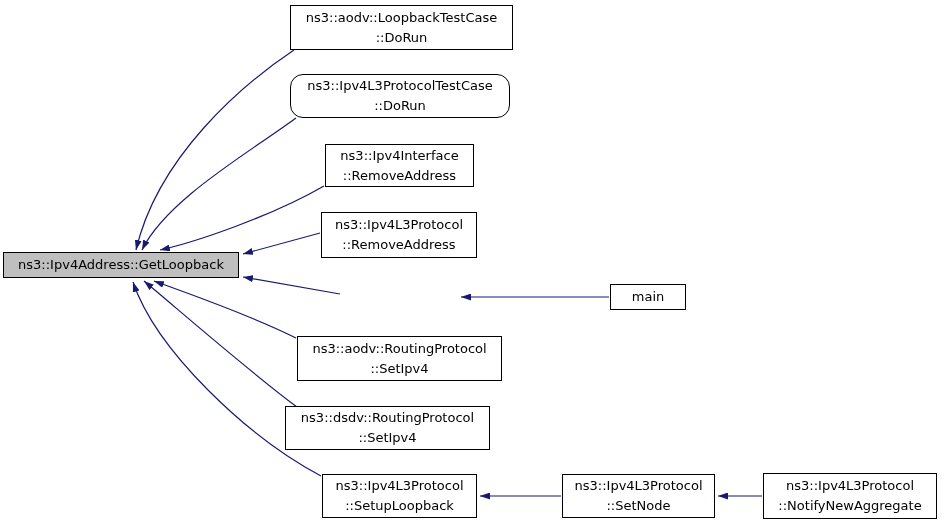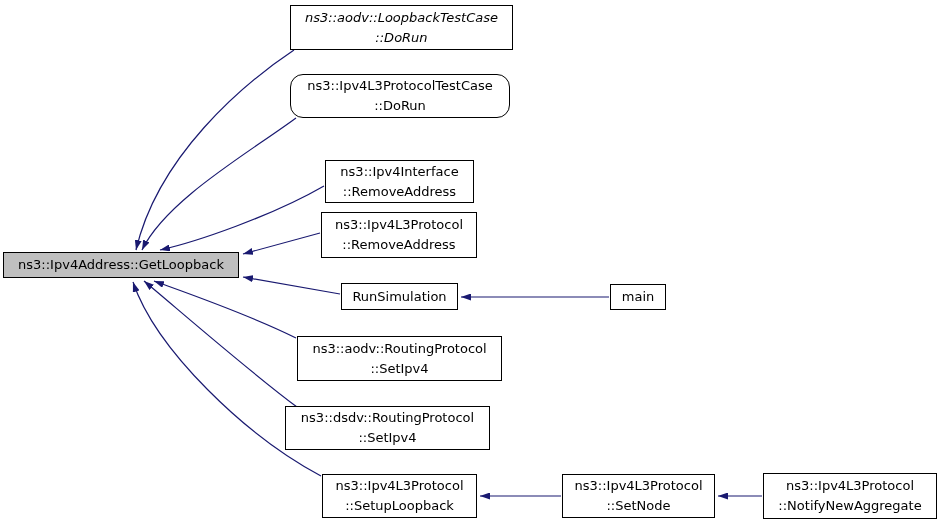--- a/index.html
+++ b/index.html
@@ -47,26 +47,26 @@
     cursor:pointer;
   }
   .node.highlight{
     background:var(--hl-fill);
     border-width:1.5px;
     cursor:default;
     text-align:right;
   }
   
   .n-getloopback{left:3px;top:252px;width:236px;height:26px;}
-  .n-aodv-dorun{left:290px;top:5px;width:223px;height:45px;font-style:italic;}
+  .n-aodv-dorun{left:290px;top:5px;width:223px;height:45px;}
   .n-ipv4l3tc-dorun{left:290px;top:74px;width:220px;height:44px;border-radius:13px;}
-  .n-if-removeaddr{left:325px;top:144px;width:149px;height:43px;margin-top:16px;}
+  .n-if-removeaddr{left:325px;top:144px;width:149px;height:43px;}
   .n-l3-removeaddr{left:321px;top:212px;width:156px;height:46px;}
   .n-runsim{left:341px;top:283px;width:117px;height:27px;}
-  .n-main{left:610px;top:284px;width:56px;height:26px;}
+  .n-main{left:610px;top:284px;width:76px;height:26px;}
   .n-aodv-setipv4{left:297px;top:336px;width:205px;height:45px;}
   .n-dsdv-setipv4{left:285px;top:406px;width:205px;height:44px;}
   .n-setuploop{left:322px;top:474px;width:155px;height:44px;}
   .n-setnode{left:562px;top:474px;width:153px;height:44px;}
   .n-notify{left:763px;top:473px;width:174px;height:46px;}
 </style>
 </head>
 <body>
 
 <div class="canvas">
@@ -97,21 +97,20 @@
 
   <div class="node n-ipv4l3tc-dorun">ns3::Ipv4L3ProtocolTestCase
 ::DoRun</div>
 
   <div class="node n-if-removeaddr">ns3::Ipv4Interface
 ::RemoveAddress</div>
 
   <div class="node n-l3-removeaddr">ns3::Ipv4L3Protocol
 ::RemoveAddress</div>
 
-  <div class="node n-runsim">RunSimulation</div>
 
   <div class="node n-main">main</div>
 
   <div class="node n-aodv-setipv4">ns3::aodv::RoutingProtocol
 ::SetIpv4</div>
 
   <div class="node n-dsdv-setipv4">ns3::dsdv::RoutingProtocol
 ::SetIpv4</div>
 
   <div class="node n-setuploop">ns3::Ipv4L3Protocol

